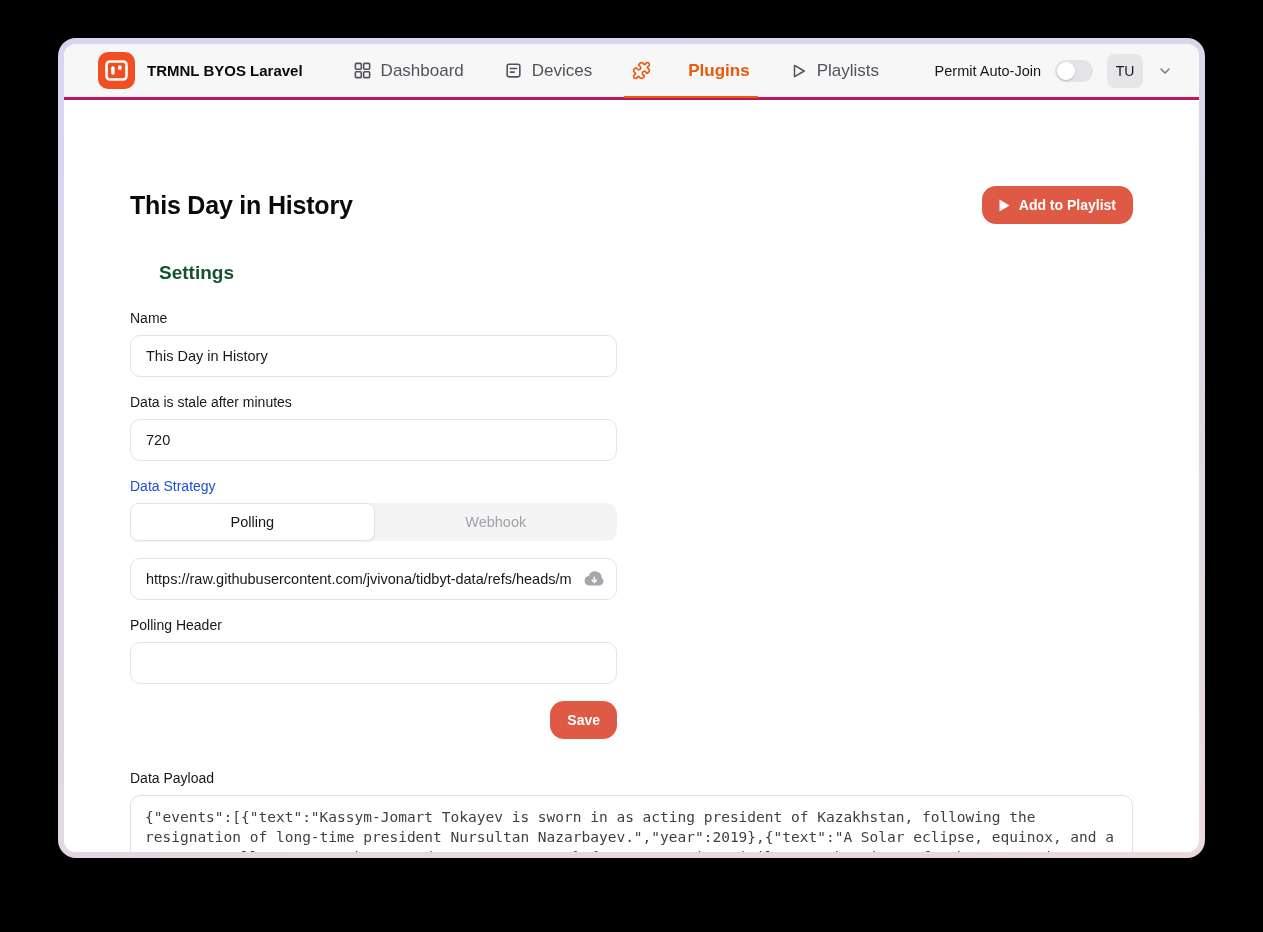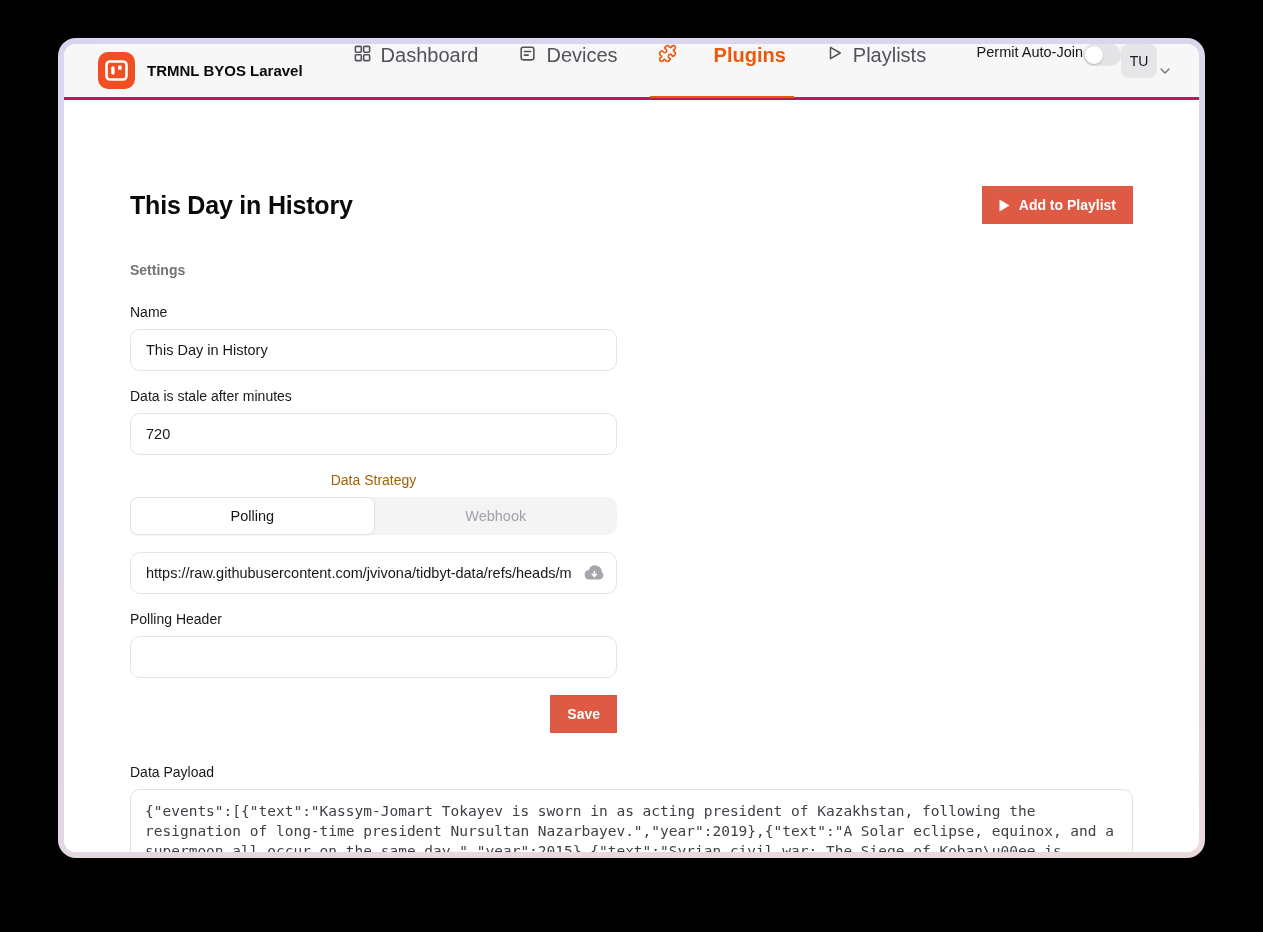--- a/index.html
+++ b/index.html
@@ -18,31 +18,31 @@
 
   
   .navbar {
     height: 56px; flex: none; background: #f7f7f8; border-bottom: 3px solid #be185d;
     display: flex; align-items: stretch; padding: 0 26px 0 34px;
   }
   .nav-left { display: flex; align-items: center; gap: 12px; }
   .brand-name { font-size: 15px; font-weight: 700; color: #09090b; white-space: nowrap; }
   .nav-menu { display: flex; align-items: stretch; margin-left: 48px; gap: 36px; }
   .nav-item {
-    display: flex; align-items: flex-start; gap: 9px; cursor: pointer;
-    font-size: 20px; color: #52525b; position: relative; padding: 0 2px;
+    display: flex; align-items: center; gap: 9px; cursor: pointer;
+    font-size: 17px; color: #52525b; position: relative; padding: 0 2px;
   }
   .nav-item svg { stroke: #52525b; }
   .nav-item.active { color: #ea580c; font-weight: 600; gap: 37px; }
   .nav-item.active svg { stroke: #ea580c; }
   .nav-item.active::after {
     content: ""; position: absolute; left: -6px; right: -6px; bottom: -1px;
     height: 2.5px; background: #ea580c;
   }
-  .nav-right { margin-left: auto; display: flex; }
+  .nav-right { margin-left: auto; display: flex; align-items: center; gap: 14px; }
   .permit-label { font-size: 14.5px; color: #18181b; }
   .toggle {
     width: 38px; height: 22px; border-radius: 11px; background: #e4e4e7;
     position: relative; cursor: pointer; flex: none;
   }
   .toggle .knob {
     position: absolute; left: 2px; top: 2px; width: 18px; height: 18px;
     border-radius: 50%; background: #fff; box-shadow: 0 1px 2px rgba(0,0,0,.2);
   }
   .avatar {
@@ -51,32 +51,32 @@
     font-size: 14px; font-weight: 500; color: #18181b; cursor: pointer;
   }
   .chevron { display: flex; align-items: center; cursor: pointer; }
 
   
   .content { flex: 1; background: #fff; padding: 86px 66px 0 66px; overflow: hidden; }
   .title-row { display: flex; justify-content: space-between; align-items: center; }
   .page-title { font-size: 25px; font-weight: 700; color: #0a0a0a; letter-spacing: -.2px; }
   .btn {
     display: inline-flex; align-items: center; gap: 9px; background: #de5a44;
-    color: #fff; border: none; border-radius: 0; height: 38px; padding: 0 17px;
+    color: #fff; border: none; border-radius: 14px; height: 38px; padding: 0 17px;
     font-size: 14px; font-weight: 600; font-family: inherit; cursor: pointer;
   }
-  .section-title { margin-top: 38px; font-size: 14px; font-weight: 700; color: #737373; }
+  .section-title { margin-top: 38px; font-size: 19px; font-weight: 700; color: #14532d; margin-left: 29px; }
 
   .form-grid { display: flex; gap: 31px; margin-top: 26px; flex-direction: column; }
   .col-left { width: 487px; flex: none; }
   .col-right { flex: 1; }
 
   .field { margin-bottom: 17px; }
   .field-label { display: block; font-size: 14px; color: #18181b; margin-bottom: 9px; font-weight: 400; }
-  .field-label.muted { color: #a16207; text-align: center; }
+  .field-label.muted { color: #1d4ed8; }
   .text-input {
     width: 100%; height: 42px; border: 1px solid #e4e4e7; border-radius: 10px;
     padding: 0 15px; font-size: 14.5px; color: #18181b; background: #fff;
     font-family: inherit; outline: none;
   }
   .input-wrap { position: relative; }
   .input-wrap .text-input { padding-right: 42px; }
   .input-icon { position: absolute; right: 12px; top: 50%; transform: translateY(-50%); cursor: pointer; display: flex; }
 
   .segmented {

